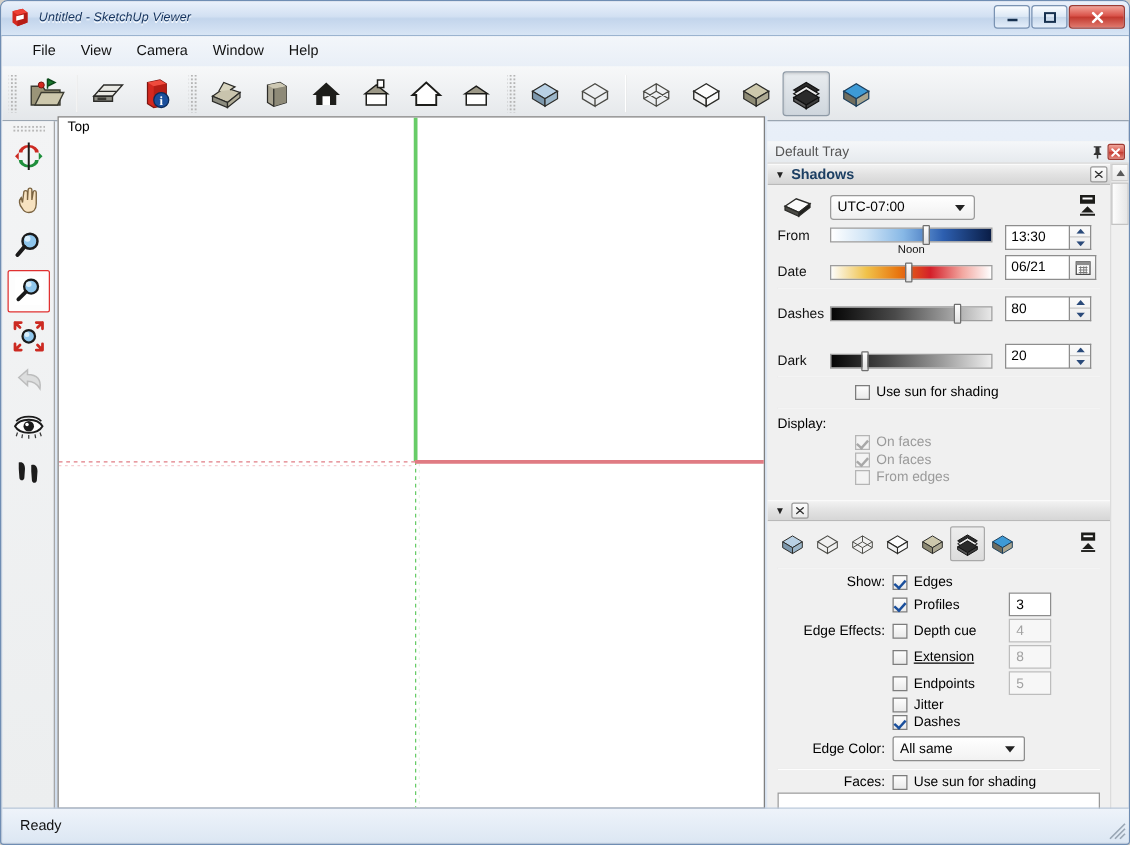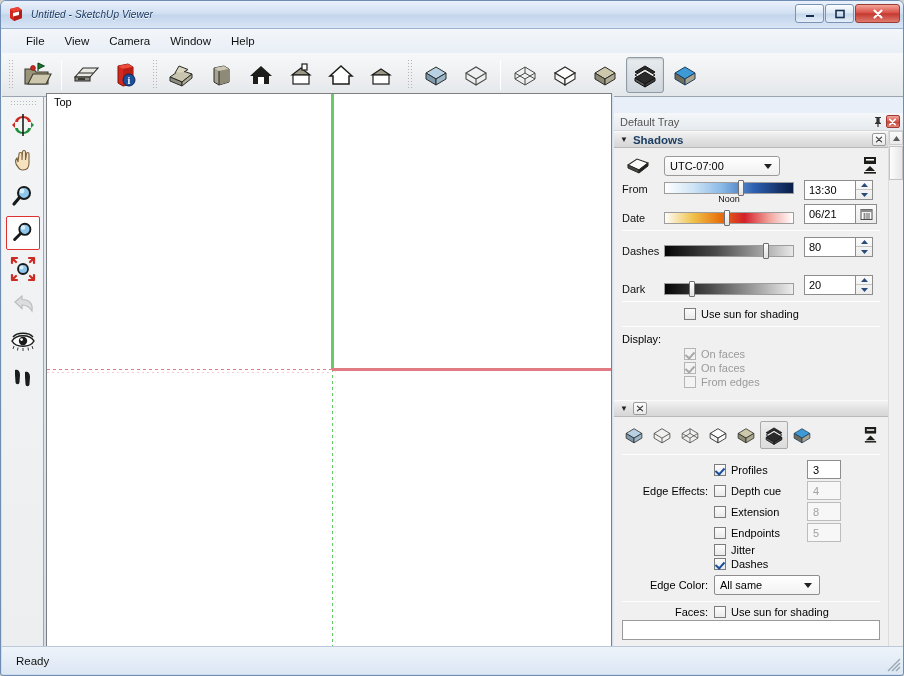--- a/index.html
+++ b/index.html
@@ -854,39 +854,44 @@
             <path d="M8 10 L13 15 L3 15 Z" fill="#1d1d1a"></path>
             <rect x="2" y="16" width="12" height="1.6" fill="#1d1d1a"></rect>
           </svg>
         </div>
       </div>
 
       <div class="hr" style="margin:0 8px 5px 8px;"></div>
 
       <div style="padding:0 8px;">
 
+        <div class="form-row">
+          <div class="form-label">Show:</div>
+          <span class="cbox checked"></span>
+          <span class="cblabel">Edges</span>
+        </div>
 
         <div class="form-row">
           <div class="form-label"></div>
           <span class="cbox checked"></span>
           <span class="cblabel" style="width:76px;">Profiles</span>
           <div class="numfield">3</div>
         </div>
 
         <div class="form-row">
           <div class="form-label">Edge Effects:</div>
           <span class="cbox"></span>
           <span class="cblabel" style="width:76px;">Depth cue</span>
           <div class="numfield dis">4</div>
         </div>
 
         <div class="form-row">
           <div class="form-label"></div>
           <span class="cbox"></span>
-          <span class="cblabel" style="width:76px;">Extension</span>
+          <span class="cblabel" style="width:76px;text-decoration:underline;">Extension</span>
           <div class="numfield dis">8</div>
         </div>
 
         <div class="form-row">
           <div class="form-label"></div>
           <span class="cbox"></span>
           <span class="cblabel" style="width:76px;">Endpoints</span>
           <div class="numfield dis">5</div>
         </div>
 

